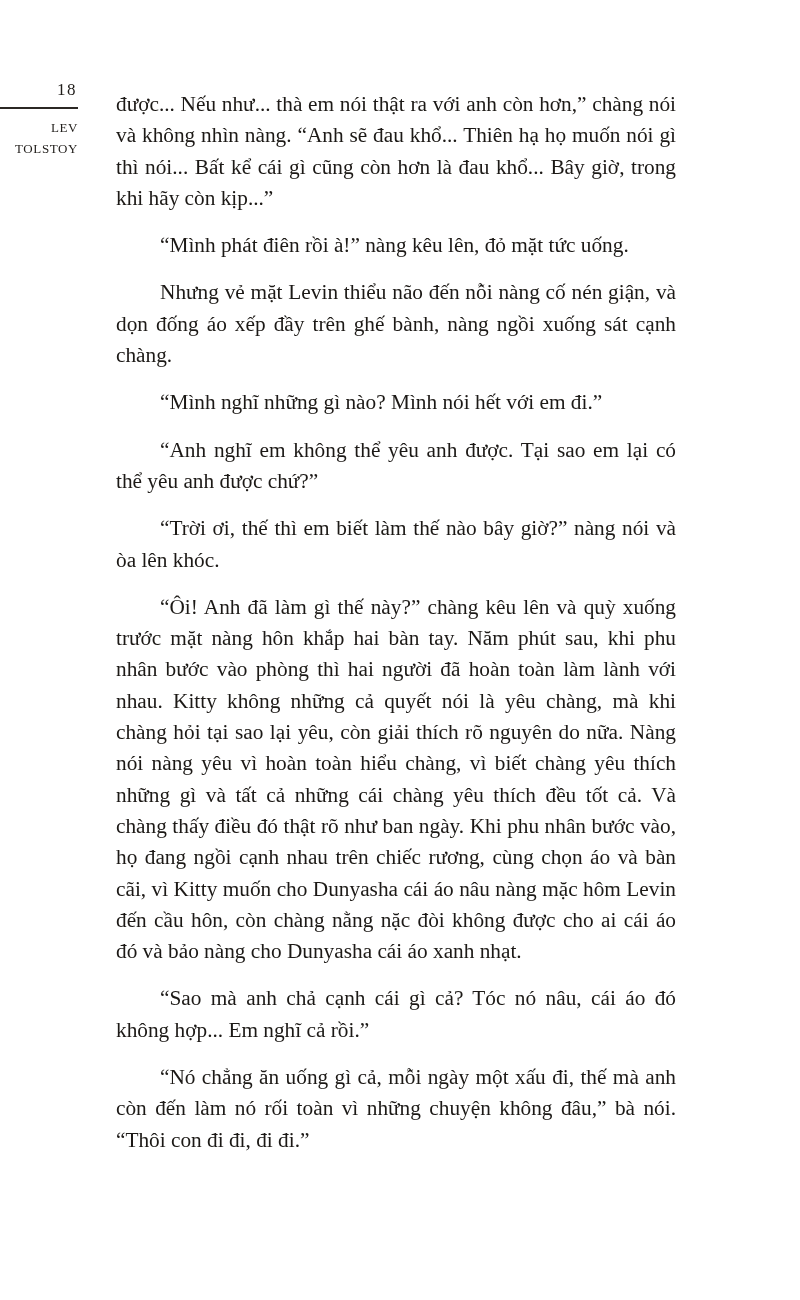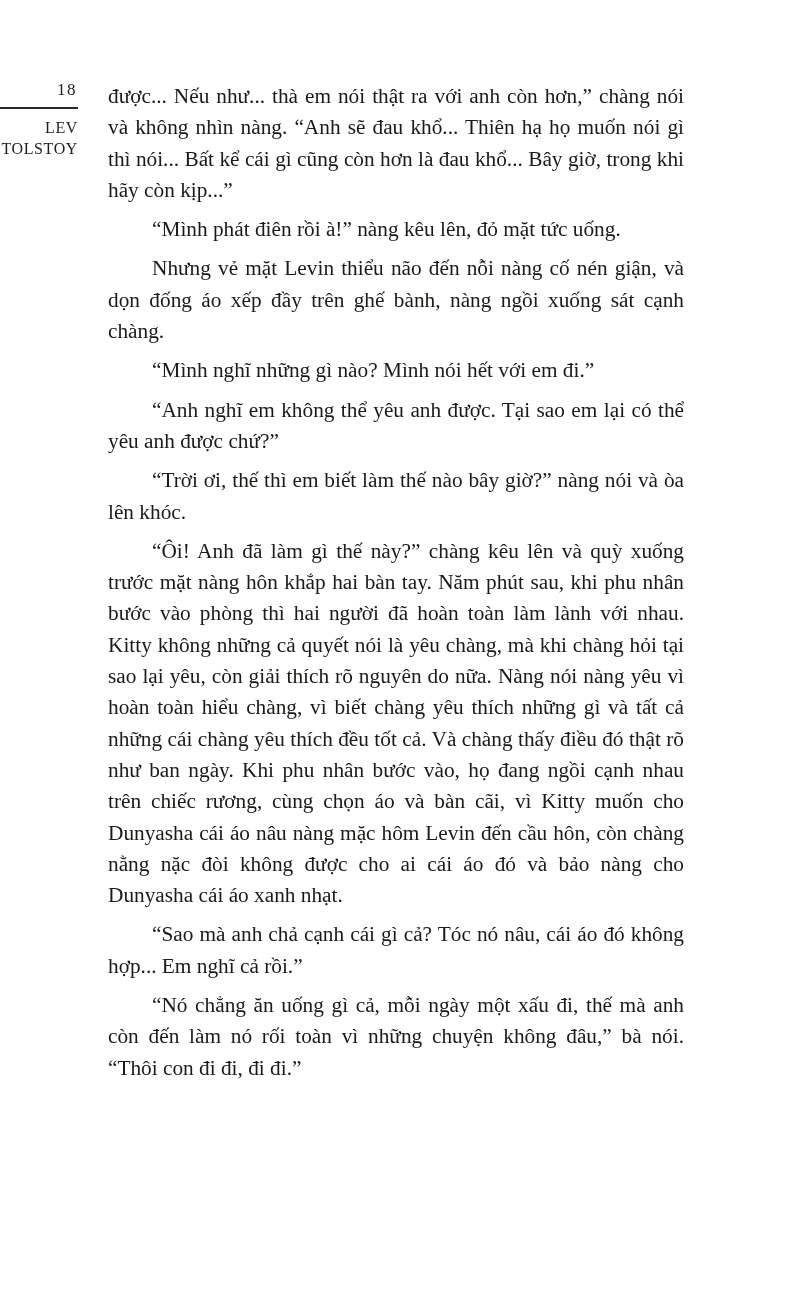--- a/index.html
+++ b/index.html
@@ -33,41 +33,41 @@
     padding-right: 1px;
   }
   .header-rule {
     margin: 7px 0 9px 0;
     height: 0;
     border: 0;
     border-top: 2.5px solid #2b2824;
     width: 78px;
   }
   .author-name {
-    font-size: 16px;
+    font-size: 13px;
     line-height: 20.5px;
     letter-spacing: 0.6px;
     color: #201d1a;
   }
   .author-name span {
     display: block;
   }
   
   .body-text {
     position: absolute;
     left: 100px;
     top: 73px;
     width: 592px;
     font-size: 21.3px;
     line-height: 31.3px;
     text-align: justify;
     color: #1c1916;
   }
   .body-text p {
-    margin: 8px;
+    margin: 16px;
     padding: 0;
     text-indent: 44px;
   }
   .body-text p:first-child {
     text-indent: 0;
   }
 </style>
 </head>
 <body>
 

